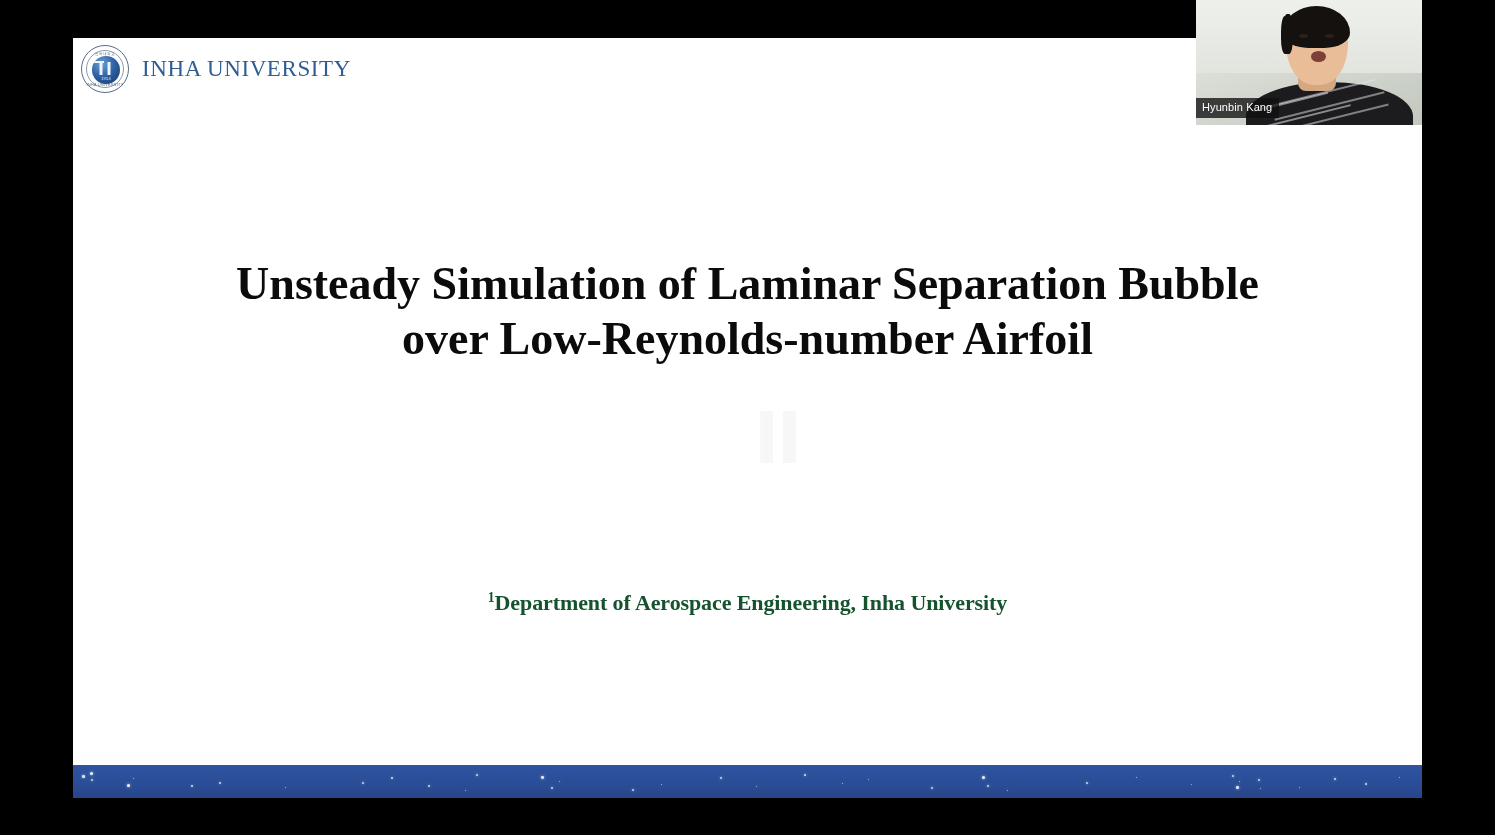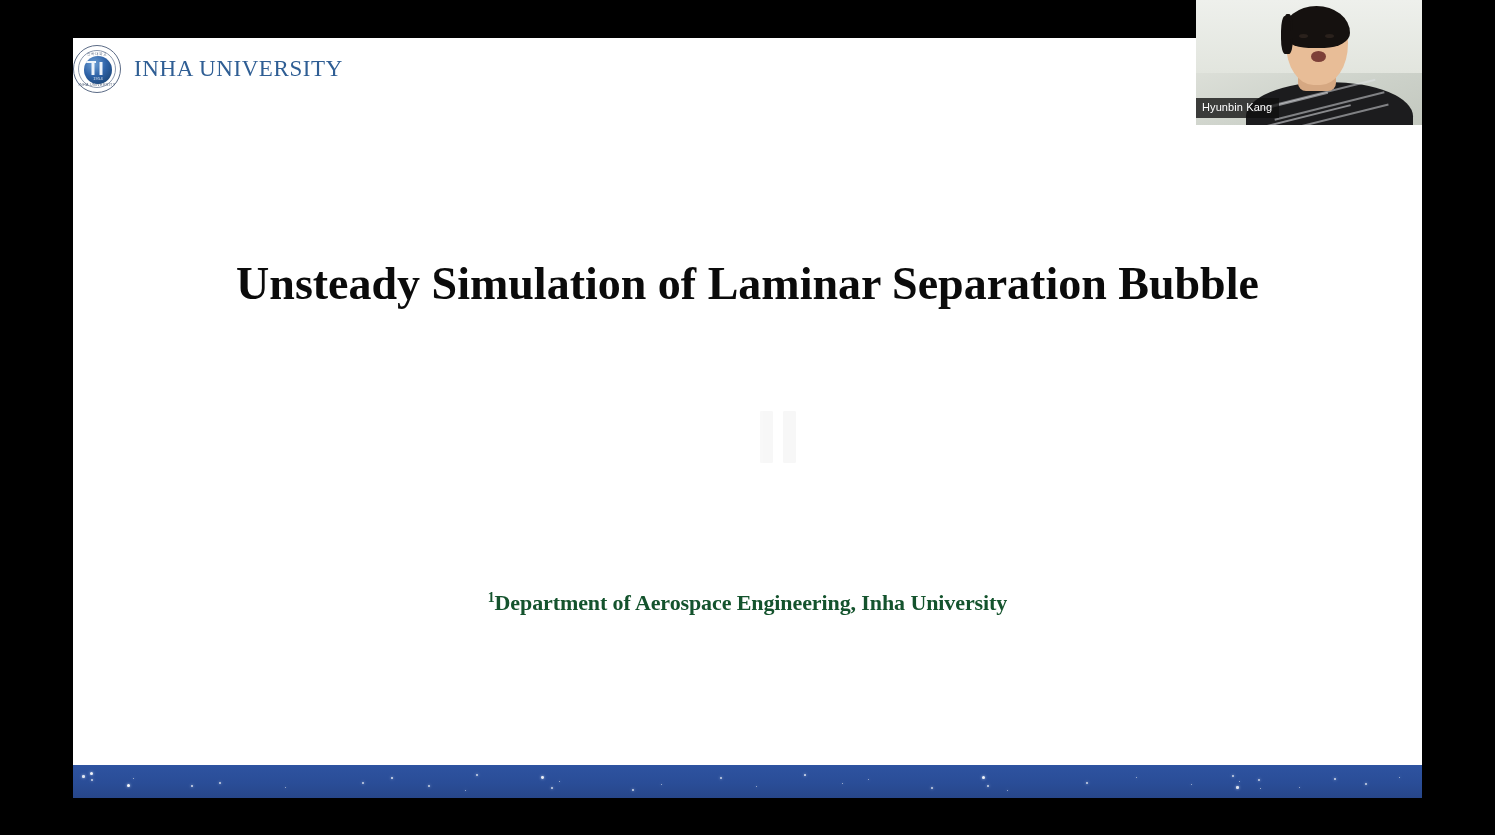--- a/index.html
+++ b/index.html
@@ -23,21 +23,21 @@
     position:absolute;
     left:73px; top:38px;
     width:1349px; height:760px;
     background:#ffffff;
     overflow:hidden;
   }
 
   
   .brand {
     position:absolute;
-    left:0; top:7px;
+    left:8px; top:7px;
     display:flex;
     align-items:center;
     gap:13px;
   }
 
   .seal {
     position:relative;
     width:48px; height:48px;
     border-radius:50%;
     background:#ffffff;
@@ -312,20 +312,21 @@
       <div class="brand-name">INHA UNIVERSITY</div>
     </div>
 
     <div class="watermark">
       <span></span>
       <span></span>
     </div>
 
     <div class="title-block">
       <div class="title-line">Unsteady Simulation of Laminar Separation Bubble</div>
+      <div class="title-line">over Low-Reynolds-number Airfoil</div>
     </div>
 
 
     <div class="affiliation"><sup>1</sup><span>Department of Aerospace Engineering, Inha University</span></div>
 
     <div class="footer-banner" id="footer-banner">
         <div class="spark" style="left: 9px; top: 10px; width: 2.5px; height: 2.5px; opacity: 0.85;"></div>
         <div class="spark" style="left: 17px; top: 7px; width: 3px; height: 3px; opacity: 0.94;"></div>
         <div class="spark" style="left: 18px; top: 14px; width: 1.6px; height: 1.6px; opacity: 0.71;"></div>
         <div class="spark" style="left: 54px; top: 19px; width: 3.2px; height: 3.2px; opacity: 0.97;"></div>

